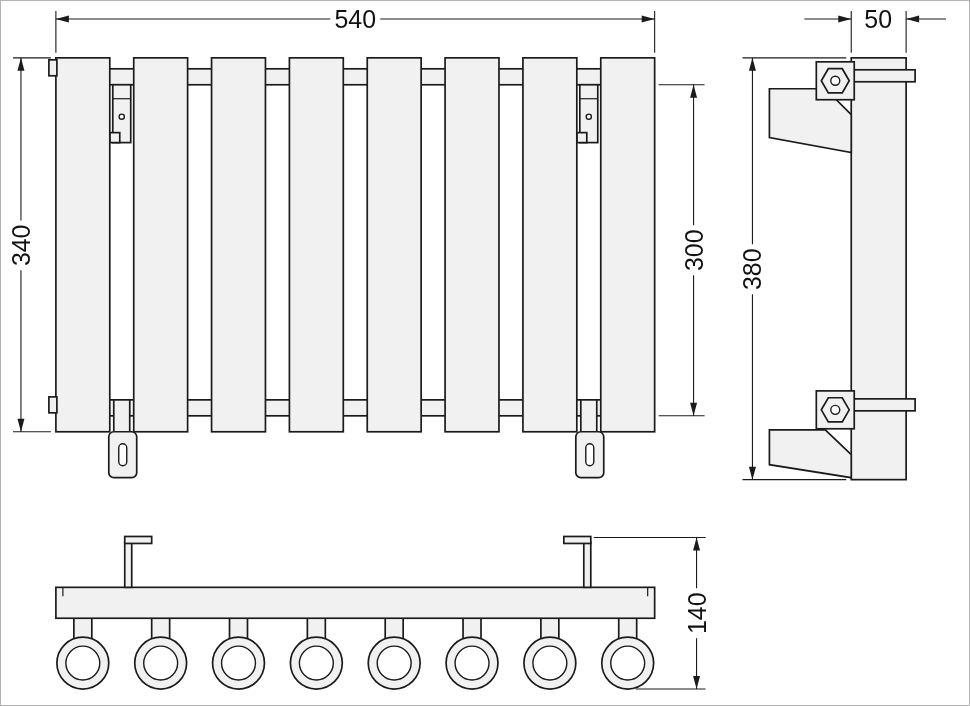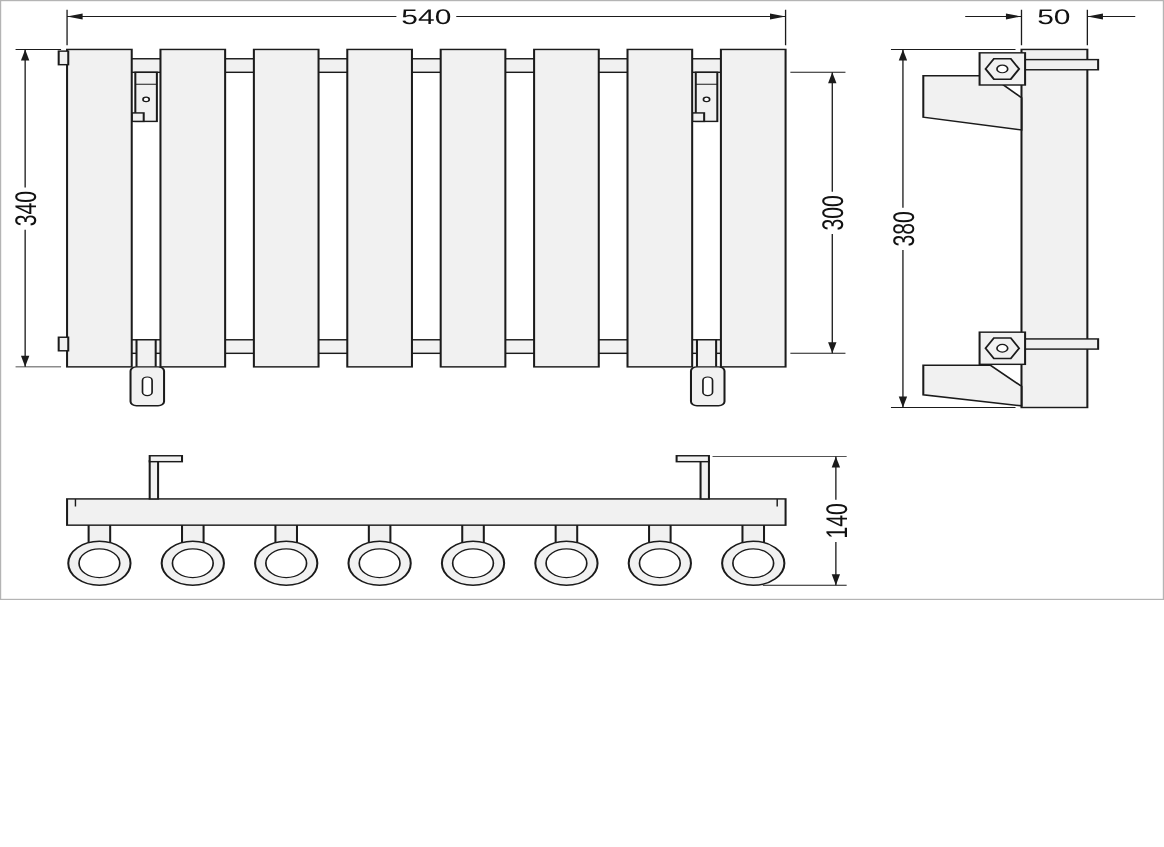--- a/index.html
+++ b/index.html
@@ -1,18 +1,18 @@
 <!DOCTYPE html>
 <html><head>
 <meta charset="utf-8">
 <style>
   html,body{margin:0;padding:0;background:#ffffff;}
   .canvas{
     position:relative;
-    width:970px;height:500px;
+    width:970px;height:706px;
     box-sizing:border-box;
     background:#ffffff;
     border:1px solid #b4b4b4;
     font-family:"Liberation Sans", sans-serif;
   }
   .canvas svg{display:block;width:100%;height:100%;}
   .part{fill:#f1f1f1;stroke:#1b1b1b;stroke-width:1.7;stroke-linejoin:miter;}
   .hole{fill:#ffffff;stroke:#1b1b1b;stroke-width:1.4;}
   .dim{stroke:#1b1b1b;stroke-width:1.1;fill:none;}
   .detail{stroke:#1b1b1b;stroke-width:1.2;fill:none;}

